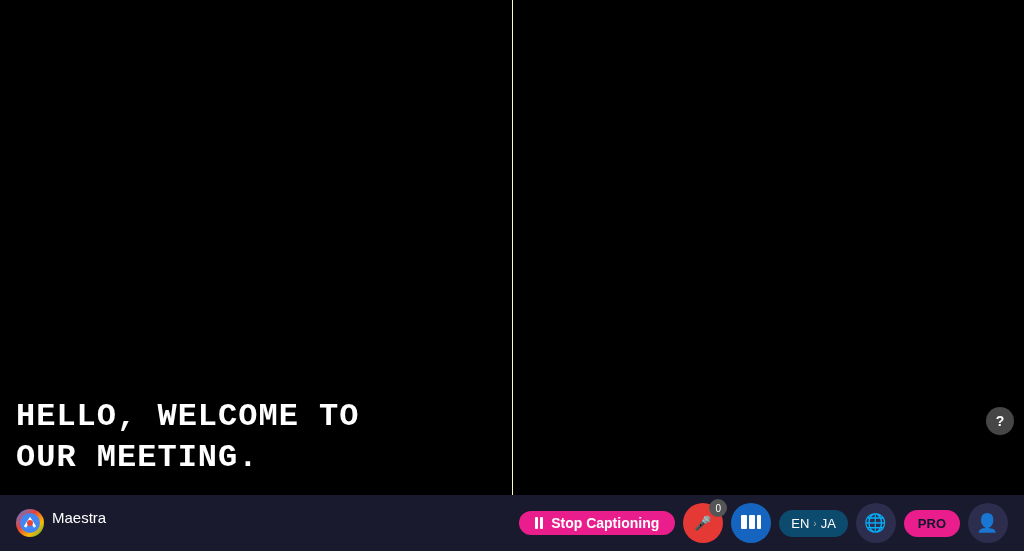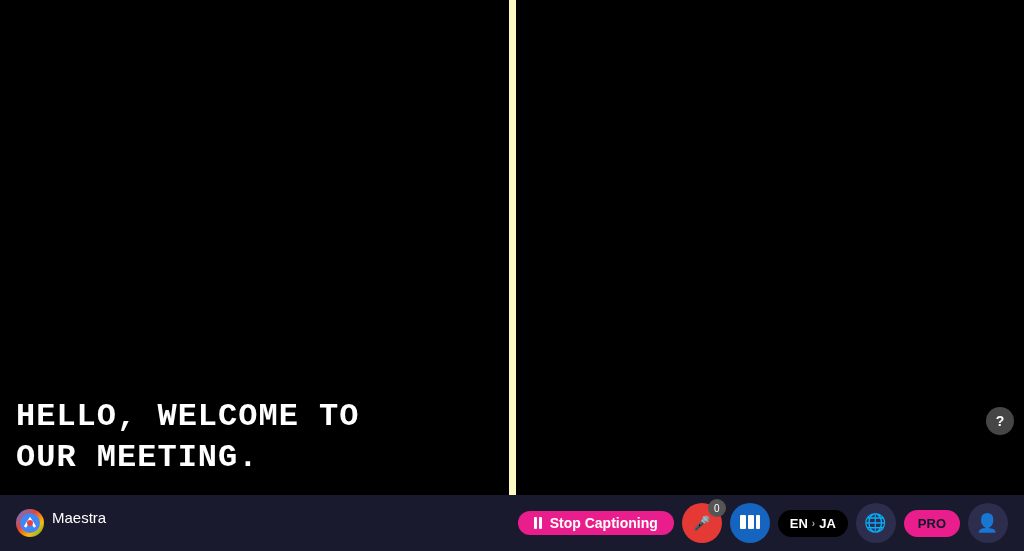--- a/index.html
+++ b/index.html
@@ -23,21 +23,21 @@
     .video-panel {
       flex: 1;
       background: #000;
       display: flex;
       align-items: flex-end;
       padding: 16px;
       position: relative;
     }
 
     .video-panel-left {
-      border-right: 7px solid #fef9c3;
+      border-right: 1px solid #fef9c3;
     }
 
     .caption-text {
       color: #fff;
       font-size: 32px;
       font-weight: bold;
       font-family: 'Courier New', monospace;
       line-height: 1.3;
       text-transform: uppercase;
       letter-spacing: 1px;
@@ -173,27 +173,27 @@
       border: none;
       cursor: pointer;
       display: flex;
       align-items: center;
       justify-content: center;
       color: #fff;
       font-size: 12px;
     }
 
     .lang-btn {
-      background: #000000;
+      background: #0c4a6e;
       color: #fff;
       border: none;
       border-radius: 20px;
       padding: 6px 12px;
       font-size: 13px;
-      font-weight: 700;
+      font-weight: 400;
       cursor: pointer;
       display: flex;
       align-items: center;
       gap: 4px;
     }
 
     .lang-arrow {
       font-size: 10px;
       color: #aaa;
     }

